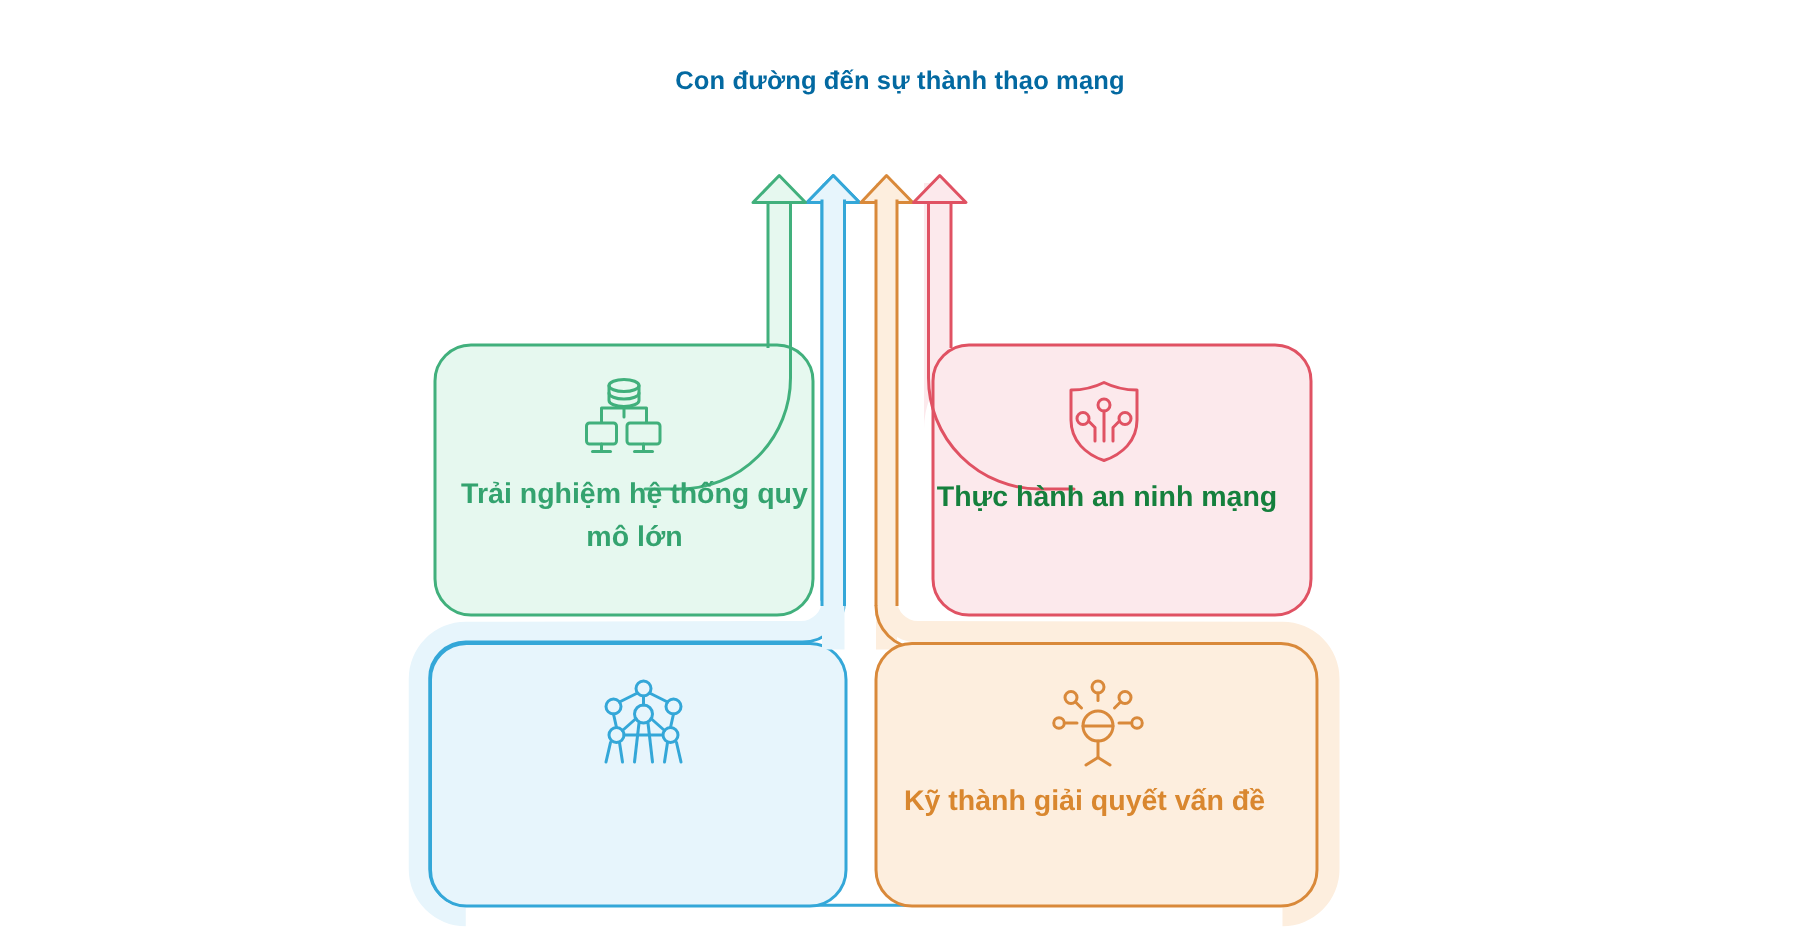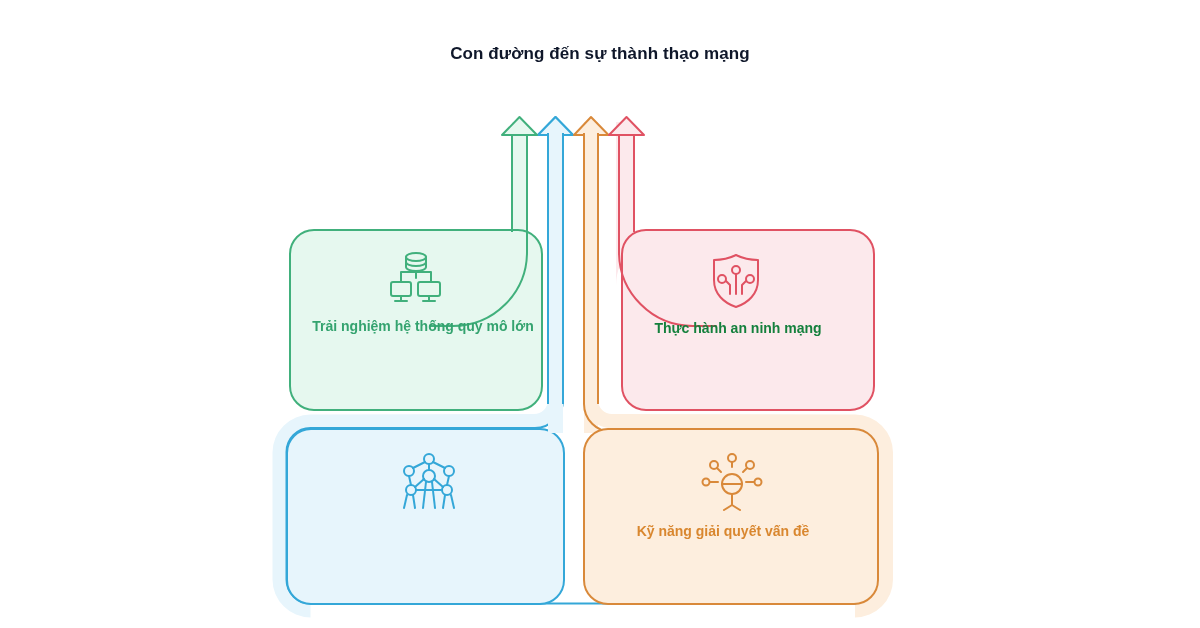--- a/index.html
+++ b/index.html
@@ -21,34 +21,34 @@
     height: 628px;
   }
   #page-title {
     position: absolute;
     left: 0;
     top: 44px;
     width: 1200px;
     text-align: center;
     font-size: 17px;
     font-weight: bold;
-    color: #0f172a;
+    color: #0369a1;
     letter-spacing: 0.1px;
   }
   .stage {
     position: absolute;
     left: 0;
     top: 0;
     width: 1200px;
     height: 628px;
   }
   .card-label {
     position: absolute;
     text-align: center;
-    font-size: 14px;
+    font-size: 19px;
     font-weight: bold;
     line-height: 1.5;
   }
   .label-green  { left: 300px; top: 316px; width: 246px; color: #34a36f; }
   .label-red    { left: 620px; top: 318px; width: 236px; color: #15803d; }
   .label-blue   { left: 300px; top: 519px; width: 246px; color: #2b9fd0; }
   .label-orange { left: 600px; top: 521px; width: 246px; color: #d9872f; }
   svg { display: block; }
   .icon-svg { position: absolute; }
 </style>
@@ -282,15 +282,15 @@
     <circle cx="50" cy="13" r="4"></circle>
     <path d="M47 16 l-4 4"></path>
     <circle cx="6" cy="30" r="3.5"></circle>
     <path d="M10 30 h8"></path>
     <circle cx="58" cy="30" r="3.5"></circle>
     <path d="M54 30 h-8"></path>
   </svg>
 
   <div class="card-label label-green">Trải nghiệm hệ thống quy mô lớn</div>
   <div class="card-label label-red">Thực hành an ninh mạng</div>
-  <div class="card-label label-orange">Kỹ năng giải quyết vấn đề</div>
+  <div class="card-label label-orange">Kỹ thành giải quyết vấn đề</div>
 
 </div>
 
 </body></html>

